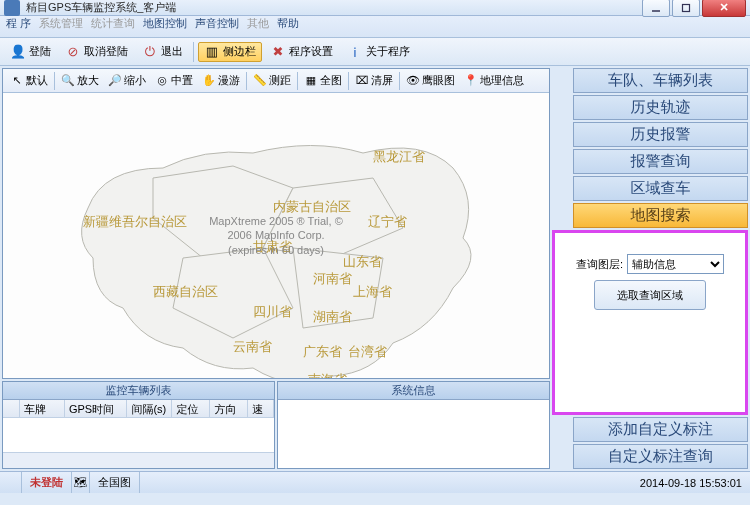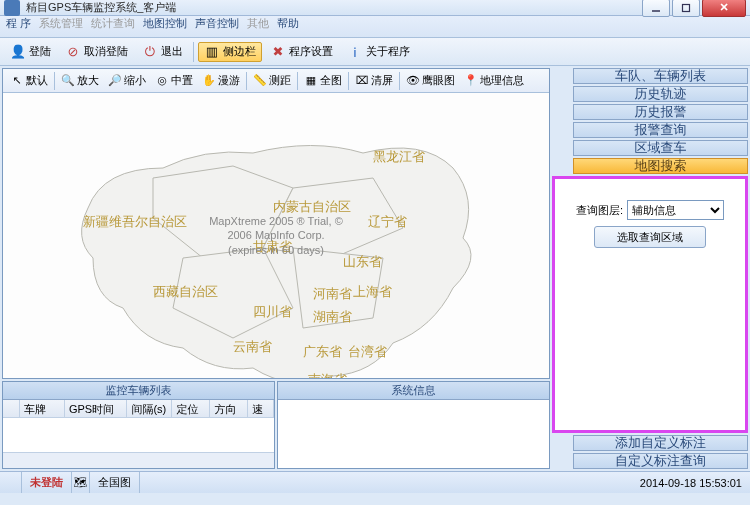--- a/index.html
+++ b/index.html
@@ -47,27 +47,27 @@
 .panehdr { height: 18px; background: linear-gradient(#d0e0f4,#b8d0ec); color: #2a4a7a; display: flex; align-items: center; justify-content: center; border-bottom: 1px solid #8aa5c8; font-size: 11px; }
 .gridhdr { height: 18px; background: linear-gradient(#f0f4fa,#e0e8f4); display: flex; border-bottom: 1px solid #c0d0e4; }
 .gridhdr .col { border-right: 1px solid #c0d0e4; padding: 2px 4px; overflow: hidden; }
 .gridbody { flex: 1; overflow: auto; }
 .logline { padding: 2px 4px; color: #333; white-space: nowrap; }
 .logline.sel { background: #3a6ab8; color: #fff; }
 .scrollbar-h { height: 16px; background: #e8eef8; border-top: 1px solid #c0d0e4; }
 
 
 .sidebar { width: 198px; display: flex; flex-direction: column; gap: 2px; padding: 2px 2px 2px 0; }
-.sidebtn { height: 16px; background: linear-gradient(#d8e6f6,#c4d8f0); border: 1px solid #8aa5c8; display: flex; align-items: center; justify-content: center; color: #2a4a7a; cursor: pointer; font-size: 13px; margin-left: 21px; }
+.sidebtn { height: 25px; background: linear-gradient(#d8e6f6,#c4d8f0); border: 1px solid #8aa5c8; display: flex; align-items: center; justify-content: center; color: #2a4a7a; cursor: pointer; font-size: 15px; margin-left: 21px; }
 .sidebtn.active { background: linear-gradient(#ffd878,#f8b838); border-color: #d09028; color: #584018; }
 .sidepanel { flex: 1; border: 3px solid #d946ef; background: #fff; display: flex; flex-direction: column; padding: 21px; gap: 6px; }
 .formrow { display: flex; align-items: center; gap: 4px; }
 .formrow label { white-space: nowrap; }
 .formrow select { flex: 1; border: 1px solid #7a9ac0; height: 20px; background: #fff; }
-.capsulebtn { height: 22px; border: 1px solid #8aa5c8; background: linear-gradient(#f4f8fd,#dce8f6); border-radius: 3px; display: flex; align-items: center; justify-content: center; cursor: pointer; margin: 0 18px; }
+.capsulebtn { height: 30px; border: 1px solid #8aa5c8; background: linear-gradient(#f4f8fd,#dce8f6); border-radius: 3px; display: flex; align-items: center; justify-content: center; cursor: pointer; margin: 0 18px; }
 .sideblank { flex: 1; border: 0; }
 .sidebottom { display: flex; flex-direction: column; gap: 2px; }
 
 
 .statusbar { height: 22px; background: linear-gradient(#e5eefb,#d0e0f4); border-top: 1px solid #a0b8d8; display: flex; align-items: center; }
 .statcell { padding: 0 8px; border-right: 1px solid #a8c0dc; height: 100%; display: flex; align-items: center; }
 .statcell.login { color: #c03030; font-weight: bold; }
 .statcell.map { }
 .statcell.coords { flex: 1; }
 .statcell.time { margin-left: auto; border-right: 0; }
@@ -189,21 +189,21 @@
           <path class="mapshape" d="M260 80 L340 70 L370 120 L300 150 L230 140 Z" fill="none"></path>
           <path class="mapshape" d="M150 150 L230 140 L260 200 L200 230 L140 200 Z" fill="none"></path>
           <path class="mapshape" d="M260 140 L350 150 L340 210 L270 220 Z" fill="none"></path>
         </svg>
         <span class="province" style="left:370px;top:55px">黑龙江省</span>
         <span class="province" style="left:270px;top:105px">内蒙古自治区</span>
         <span class="province" style="left:365px;top:120px">辽宁省</span>
         <span class="province" style="left:80px;top:120px">新疆维吾尔自治区</span>
         <span class="province" style="left:250px;top:145px">甘肃省</span>
         <span class="province" style="left:340px;top:160px">山东省</span>
-        <span class="province" style="left:310px;top:192px">河南省</span>
+        <span class="province" style="left:310px;top:177px">河南省</span>
         <span class="province" style="left:150px;top:190px">西藏自治区</span>
         <span class="province" style="left:350px;top:190px">上海省</span>
         <span class="province" style="left:250px;top:210px">四川省</span>
         <span class="province" style="left:310px;top:215px">湖南省</span>
         <span class="province" style="left:230px;top:245px">云南省</span>
         <span class="province" style="left:300px;top:250px">广东省</span>
         <span class="province" style="left:345px;top:250px">台湾省</span>
         <span class="province" style="left:305px;top:278px">南海省</span>
         <div class="watermark">
           <div>MapXtreme 2005 ® Trial, ©</div>

